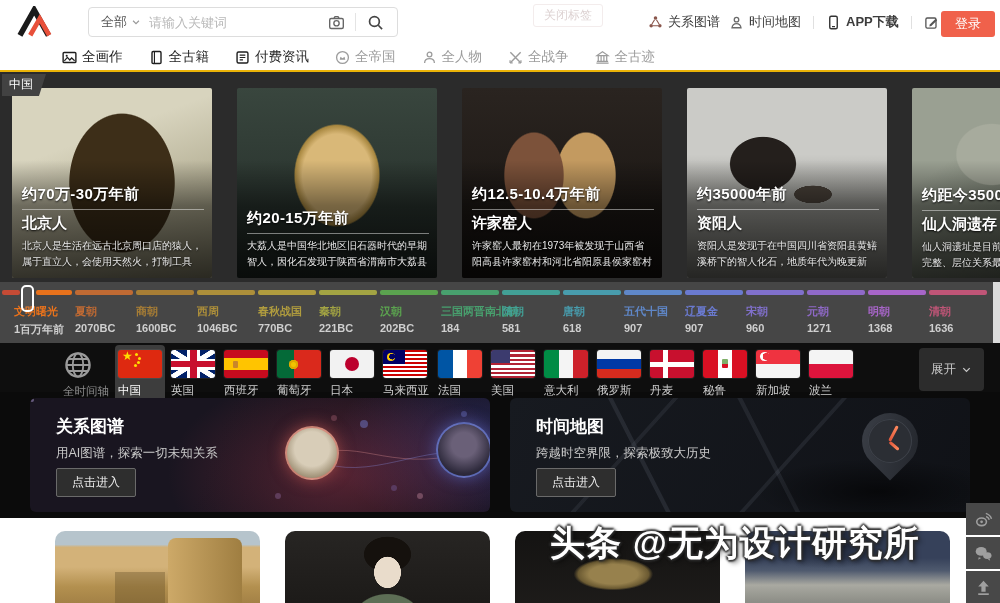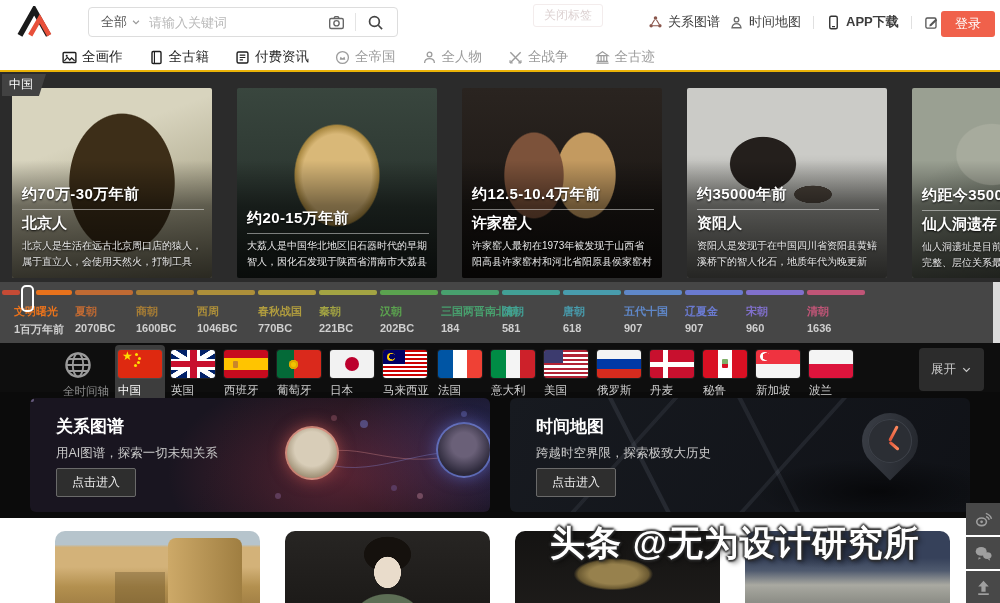--- a/index.html
+++ b/index.html
@@ -401,20 +401,30 @@
           <div class="tlbar" style="background:#6a7ad0" data-interactable="false"></div>
           <div class="tlname" style="color:#6a7ad0" data-interactable="false">辽夏金</div>
           <div class="tlyear" data-interactable="false">907</div>
         </div>
         <div class="tlp" data-interactable="true">
           <div class="tlbar" style="background:#8070cc" data-interactable="false"></div>
           <div class="tlname" style="color:#8070cc" data-interactable="false">宋朝</div>
           <div class="tlyear" data-interactable="false">960</div>
         </div>
         <div class="tlp" data-interactable="true">
+          <div class="tlbar" style="background:#8f69c8" data-interactable="false"></div>
+          <div class="tlname" style="color:#8f69c8" data-interactable="false">元朝</div>
+          <div class="tlyear" data-interactable="false">1271</div>
+        </div>
+        <div class="tlp" data-interactable="true">
+          <div class="tlbar" style="background:#a765c8" data-interactable="false"></div>
+          <div class="tlname" style="color:#a765c8" data-interactable="false">明朝</div>
+          <div class="tlyear" data-interactable="false">1368</div>
+        </div>
+        <div class="tlp" data-interactable="true">
           <div class="tlbar" style="background:#c05577" data-interactable="false"></div>
           <div class="tlname" style="color:#c05577" data-interactable="false">清朝</div>
           <div class="tlyear" data-interactable="false">1636</div>
         </div>
       </div>
     <div class="tl-white-edge" data-interactable="false"></div>
   </section>
 
   <section class="countries" id="country-row" data-interactable="false">
     <div class="country" data-interactable="true">
@@ -449,26 +459,26 @@
       </div>
       <div class="country" data-interactable="true">
         <span class="flag f-my" data-interactable="false"></span>
         <span class="clabel" data-interactable="false">马来西亚</span>
       </div>
       <div class="country" data-interactable="true">
         <span class="flag f-fr" data-interactable="false"></span>
         <span class="clabel" data-interactable="false">法国</span>
       </div>
       <div class="country" data-interactable="true">
+        <span class="flag f-us" data-interactable="false"></span>
+        <span class="clabel" data-interactable="false">美国</span>
+      </div>
+      <div class="country" data-interactable="true">
         <span class="flag f-it" data-interactable="false"></span>
         <span class="clabel" data-interactable="false">意大利</span>
-      </div>
-      <div class="country" data-interactable="true">
-        <span class="flag f-us" data-interactable="false"></span>
-        <span class="clabel" data-interactable="false">美国</span>
       </div>
       <div class="country" data-interactable="true">
         <span class="flag f-ru" data-interactable="false"></span>
         <span class="clabel" data-interactable="false">俄罗斯</span>
       </div>
       <div class="country" data-interactable="true">
         <span class="flag f-dk" data-interactable="false"></span>
         <span class="clabel" data-interactable="false">丹麦</span>
       </div>
       <div class="country" data-interactable="true">

